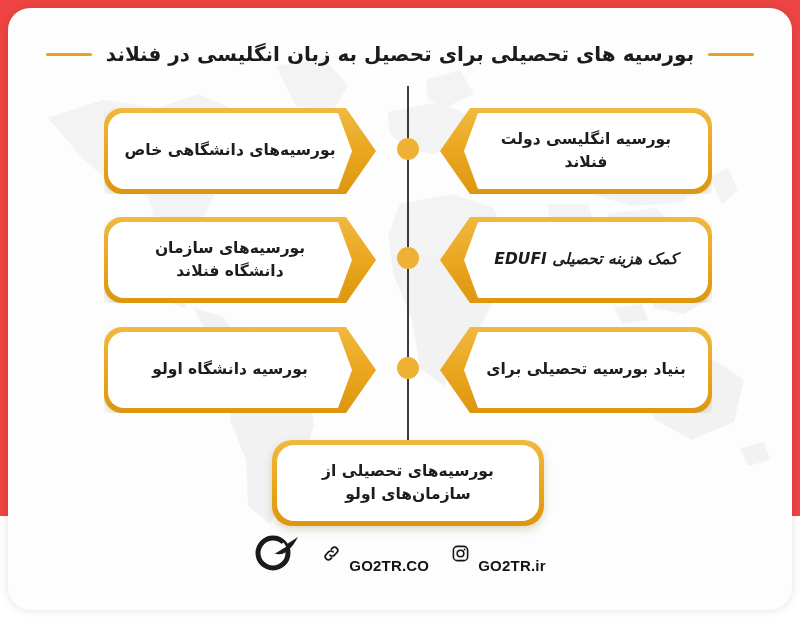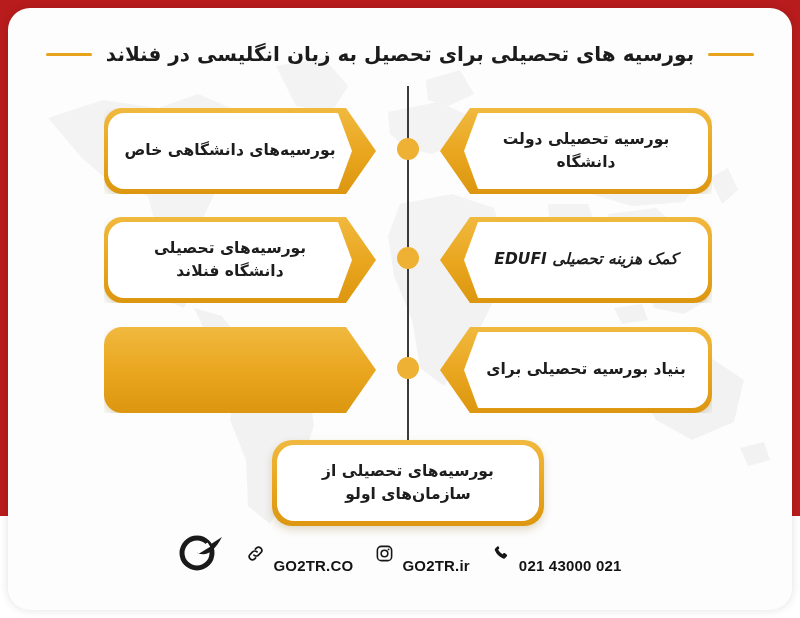--- a/index.html
+++ b/index.html
@@ -11,21 +11,21 @@
     width: 800px;
     height: 618px;
     font-family: "DejaVu Sans", "Liberation Sans", sans-serif;
     overflow: hidden;
   }
 
   .canvas {
     position: relative;
     width: 800px;
     height: 516px;
-    background: #b91c1c;
+    background: #ef4444;
     box-sizing: border-box;
   }
 
   
   .frame {
     position: absolute;
     left: 8px;
     top: 8px;
     width: 784px;
     height: 602px;
@@ -244,51 +244,54 @@
 
     <div class="spine"></div>
 
     <div class="dot d1"></div>
     <div class="dot d2"></div>
     <div class="dot d3"></div>
 
     <div class="card right" style="top:100px;">
       <div class="plate"></div>
       <div class="inner">
-        <span class="label">بورسیه تحصیلی دولت دانشگاه</span>
+        <span class="label">بورسیه انگلیسی دولت فنلاند</span>
       </div>
     </div>
     <div class="card left" style="top:100px;">
       <div class="plate"></div>
       <div class="inner">
         <span class="label">بورسیه‌های دانشگاهی خاص</span>
       </div>
     </div>
 
     <div class="card right" style="top:209px;font-style:italic;">
       <div class="plate"></div>
       <div class="inner">
         <span class="label">کمک هزینه تحصیلی EDUFI</span>
       </div>
     </div>
     <div class="card left" style="top:209px;">
       <div class="plate"></div>
       <div class="inner">
-        <span class="label">بورسیه‌های تحصیلی دانشگاه فنلاند</span>
+        <span class="label">بورسیه‌های سازمان دانشگاه فنلاند</span>
       </div>
     </div>
 
     <div class="card right" style="top:319px;">
       <div class="plate"></div>
       <div class="inner">
         <span class="label">بنیاد بورسیه تحصیلی برای</span>
       </div>
     </div>
     <div class="card left" style="top:319px;">
       <div class="plate"></div>
+      <div class="inner">
+        <span class="label">بورسیه دانشگاه اولو</span>
+      </div>
     </div>
 
     <div class="card bottom">
       <div class="plate"></div>
       <div class="inner">
         <span class="label">بورسیه‌های تحصیلی از سازمان‌های اولو</span>
       </div>
     </div>
 
     <div class="footer">
@@ -315,25 +318,17 @@
         <span class="ficon">
           <svg viewBox="0 0 24 24" fill="none" stroke="currentColor" stroke-width="2">
             <rect x="3" y="3" width="18" height="18" rx="5"></rect>
             <circle cx="12" cy="12" r="4.2"></circle>
             <circle cx="17.2" cy="6.8" r="1.2" fill="currentColor" stroke="none"></circle>
           </svg>
         </span>
         <span class="txt">GO2TR.ir</span>
       </div>
 
-      <div class="footer-item">
-        <span class="ficon">
-          <svg viewBox="0 0 24 24" fill="currentColor">
-            <path d="M6.6 3.2 4.1 5.7c-.6.6-.8 1.5-.5 2.3a19 19 0 0 0 10.4 10.4c.8.3 1.7.1 2.3-.5l2.5-2.5c.5-.5.5-1.3 0-1.8l-2.6-2.1c-.5-.4-1.2-.3-1.7.1l-1.3 1.2a14.3 14.3 0 0 1-5.5-5.5l1.2-1.3c.4-.5.5-1.2.1-1.7L8.4 3.2a1.3 1.3 0 0 0-1.8 0z"></path>
-          </svg>
-        </span>
-        <span class="txt">021 43000 021</span>
-      </div>
 
     </div>
 
   </div>
 </div>
 
 </body></html>

